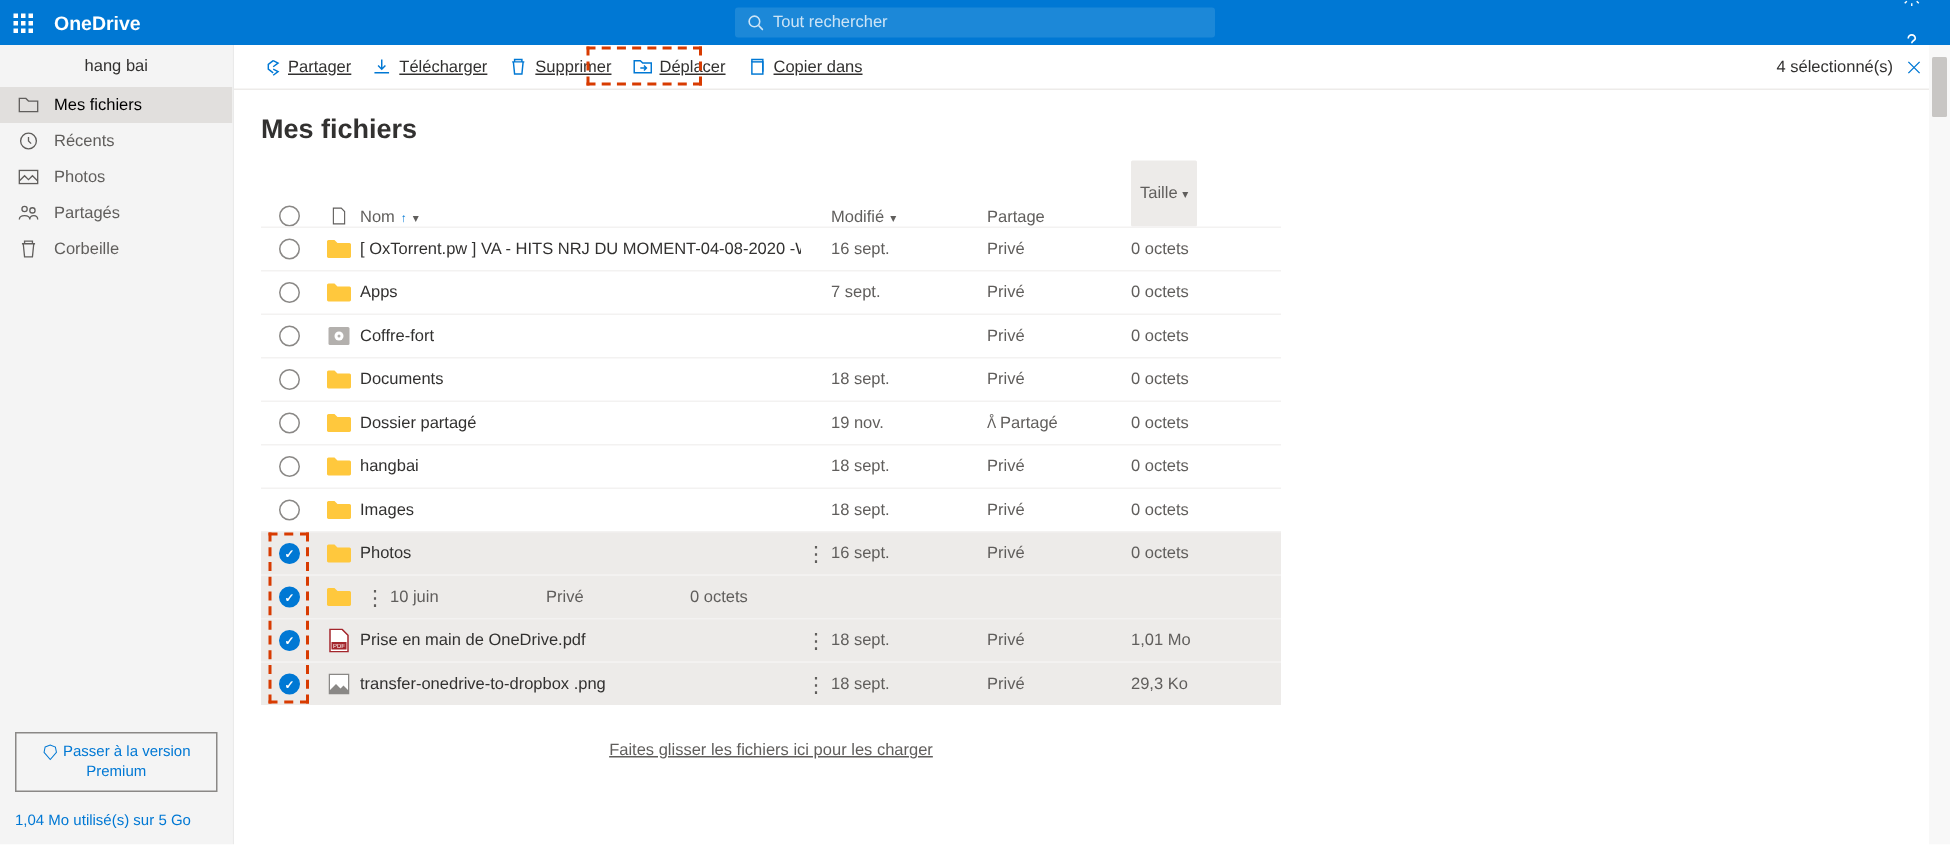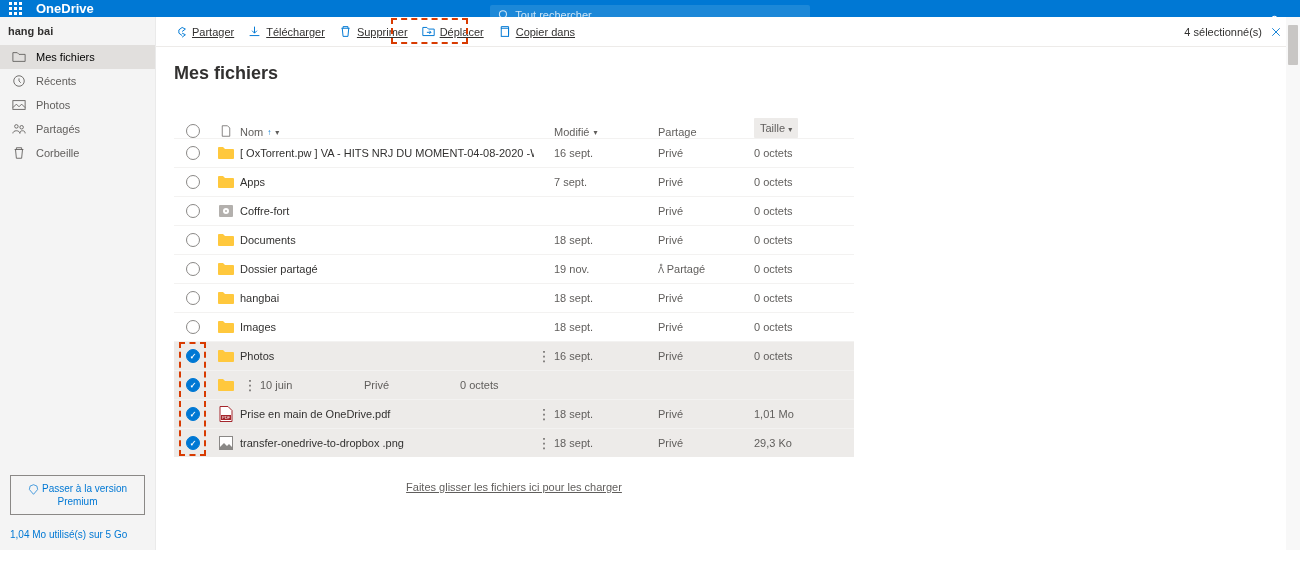--- a/index.html
+++ b/index.html
@@ -1,35 +1,35 @@
 <!DOCTYPE html>
 <html><head>
 <meta charset="utf-8">
 <style>
 * { margin: 0; padding: 0; box-sizing: border-box; font-family: "Segoe UI", Arial, sans-serif; }
 body { width: 1300px; height: 563px; background: #fff; overflow: hidden; }
 
-.header { height: 17px; background: #0078d4; display: flex; align-items: center; color: #fff; position: relative; }
+.header { height: 30px; background: #0078d4; display: flex; align-items: center; color: #fff; position: relative; }
 .app-launcher { width: 30px; height: 30px; display: flex; align-items: center; justify-content: center; cursor: pointer; }
 .waffle { display: grid; grid-template-columns: repeat(3, 3px); grid-template-rows: repeat(3, 3px); gap: 2px; }
 .waffle span { background: #fff; width: 3px; height: 3px; }
 .brand { font-weight: 600; font-size: 13px; margin-left: 6px; }
 .search-wrap { position: absolute; left: 490px; top: 5px; }
 .search-box { width: 320px; height: 20px; background: #1c88d8; border: none; border-radius: 2px; display: flex; align-items: center; padding: 0 8px; }
 .search-box svg { margin-right: 6px; }
 .search-box input { background: transparent; border: none; color: #cce4f6; font-size: 11px; width: 100%; outline: none; }
 .search-box input::placeholder { color: #cce4f6; }
 .header-right { margin-left: auto; display: flex; align-items: flex-start; gap: 14px; margin-right: 12px; flex-direction: column; }
 .header-icon { width: 16px; height: 16px; cursor: pointer; display: flex; align-items: center; justify-content: center; }
 .avatar { width: 22px; height: 22px; border: 1px solid #fff; border-radius: 50%; display: flex; align-items: center; justify-content: center; font-size: 9px; color: #fff; }
 
 .layout { display: flex; height: calc(100% - 30px); }
 
 .sidebar { width: 155px; background: #f4f4f4; display: flex; flex-direction: column; font-size: 11px; color: #333; }
-.user-name { padding: 8px 8px; font-weight: 700; font-size: 11px; color: #323130; }
+.user-name { padding: 8px 29px; font-weight: 400; font-size: 11px; color: #323130; text-align: center; }
 .nav-item { display: flex; align-items: center; padding: 5px 12px; gap: 10px; cursor: pointer; color: #605e5c; }
 .nav-item.active { background: #e1dfdd; color: #000; font-weight: 400; }
 .nav-item svg { width: 14px; height: 14px; flex-shrink: 0; }
 .sidebar-spacer { flex: 1; }
 .promo { padding: 8px 10px; font-size: 10px; color: #605e5c; line-height: 1.4; }
 .promo a { color: #0078d4; text-decoration: underline; cursor: pointer; }
 .premium-btn { margin: 8px 10px; border: 1px solid #8a8886; padding: 6px 4px; text-align: center; font-size: 10px; color: #0078d4; cursor: pointer; line-height: 1.3; }
 .storage { padding: 6px 10px 10px; font-size: 10px; color: #0078d4; }
 
 .main { flex: 1; display: flex; flex-direction: column; background: #fff; border-left: 1px solid #eaeaea; position: relative; }
@@ -49,21 +49,21 @@
 .table { width: 680px; }
 .thead { display: flex; align-items: flex-end; height: 30px; font-size: 11px; color: #605e5c; padding-left: 0; }
 .sel-col { width: 38px; display: flex; justify-content: center; }
 .icon-col { width: 28px; display: flex; justify-content: center; }
 .name-col { flex: 1; display: flex; align-items: center; gap: 4px; }
 .mod-col { width: 100px; display: flex; align-items: center; gap: 4px; }
 .share-col { width: 100px; padding-left: 4px; }
 .size-col { width: 100px; display: flex; align-items: center; gap: 4px; }
 .sort-asc { font-size: 8px; color: #0078d4; }
 .chev { font-size: 8px; color: #605e5c; }
-.th-sort { background: #edebe9; padding: 4px 6px; border-radius: 1px; }
+.th-sort { background: #edebe9; padding: 16px 6px; border-radius: 1px; }
 
 .row { display: flex; align-items: center; height: 29px; font-size: 11px; color: #323130; border-top: 1px solid #f3f2f1; cursor: pointer; }
 .row.selected { background: #edebe9; }
 .row .name-col { color: #323130; padding-right: 10px; white-space: nowrap; overflow: hidden; text-overflow: ellipsis; }
 .row .share-col, .row .mod-col, .row .size-col { color: #605e5c; }
 .checkcircle { width: 14px; height: 14px; border-radius: 50%; border: 1.3px solid #8a8886; }
 .checkcircle.checked { background: #0078d4; border-color: #0078d4; display: flex; align-items: center; justify-content: center; }
 .checkcircle.checked::after { content: "✓"; color: #fff; font-size: 8px; font-weight: bold; }
 .row-menu { width: 20px; text-align: center; color: #605e5c; cursor: pointer; visibility: hidden; font-size: 14px; line-height: 1; }
 .row:hover .row-menu, .row.selected .row-menu { visibility: visible; }

